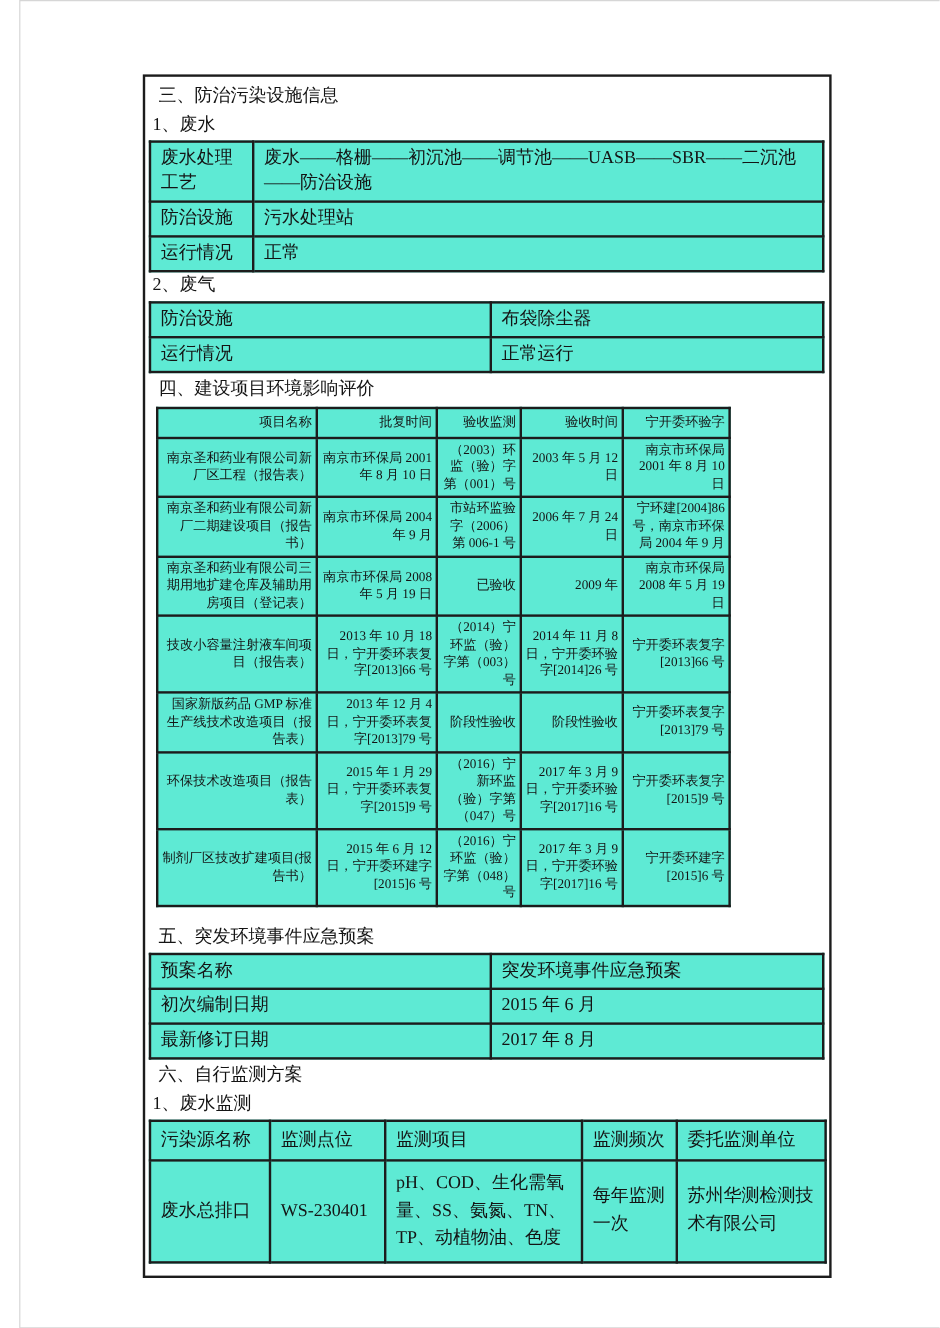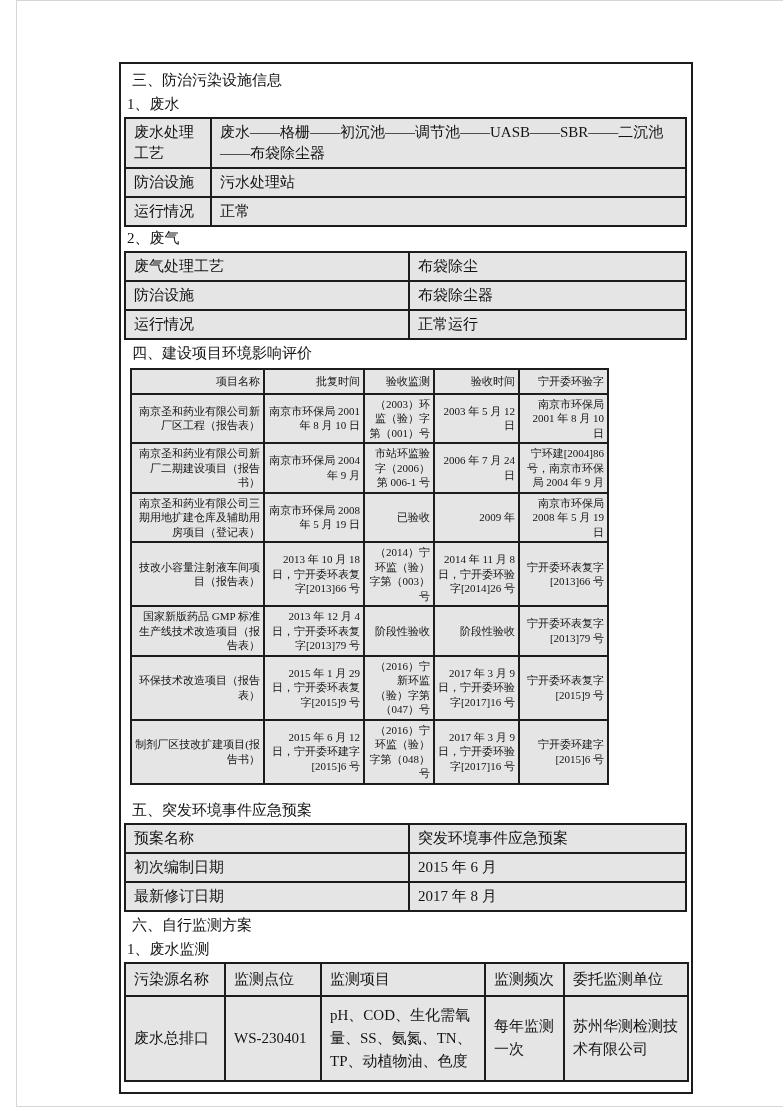--- a/index.html
+++ b/index.html
@@ -26,21 +26,21 @@
   .sec-title {
     font-size: 15px; line-height: 24px;
     padding: 1px 0 1px 8px;
     white-space: nowrap;
   }
   .sub-title {
     font-size: 15px; line-height: 23px;
     padding: 0 0 1px 3px;
     white-space: nowrap;
   }
-  table { border-collapse: collapse; table-layout: fixed; background: #e5e5e5; padding-left: 34px; }
+  table { border-collapse: collapse; table-layout: fixed; background: #5eead4; padding-left: 34px; }
   td, th { border: 2px solid #1c1c1c; font-weight: normal; }
 
   
   .kv { width: 563px; font-size: 15px; }
   .kv td { padding: 3px 8px; line-height: 21px; vertical-align: middle; text-align: left; }
   .kv .nowrap { white-space: nowrap; overflow: hidden; }
 
   
   .proj { width: 477px; margin: 2px 0 2px 6px; font-size: 11px; }
   .proj td, .proj th {
@@ -65,45 +65,41 @@
     <div class="sub-title">1、废水</div>
 
     <table class="kv">
       <colgroup>
           <col style="width:86px">
           <col>
         </colgroup>
       <tbody>
           <tr>
         <td>废水处理工艺</td>
-        <td>废水——格栅——初沉池——调节池——UASB——SBR——二沉池——布袋除尘器</td>
+        <td>废水——格栅——初沉池——调节池——UASB——SBR——二沉池——防治设施</td>
       </tr>
       <tr>
         <td>防治设施</td>
         <td>污水处理站</td>
       </tr>
       <tr>
         <td>运行情况</td>
         <td>正常</td>
       </tr>
     </tbody>
       </table>
 
     <div class="sub-title">2、废气</div>
 
     <table class="kv">
       <colgroup>
           <col style="width:284px">
           <col>
         </colgroup>
       <tbody>
-          <tr>
-        <td>废气处理工艺</td>
-        <td>布袋除尘</td>
-      </tr>
       <tr>
         <td>防治设施</td>
         <td>布袋除尘器</td>
       </tr>
       <tr>
         <td>运行情况</td>
         <td>正常运行</td>
       </tr>
     </tbody>
       </table>

